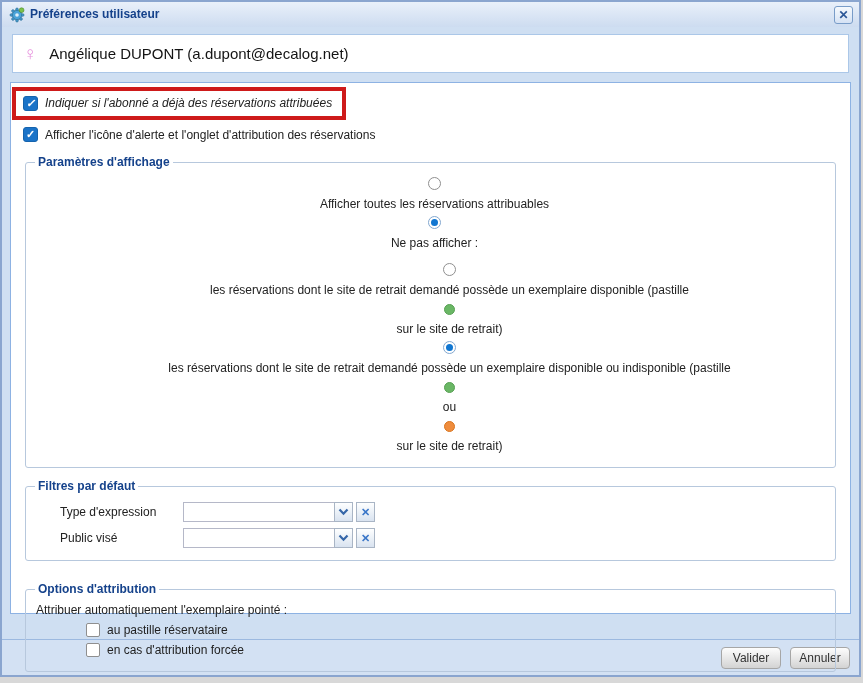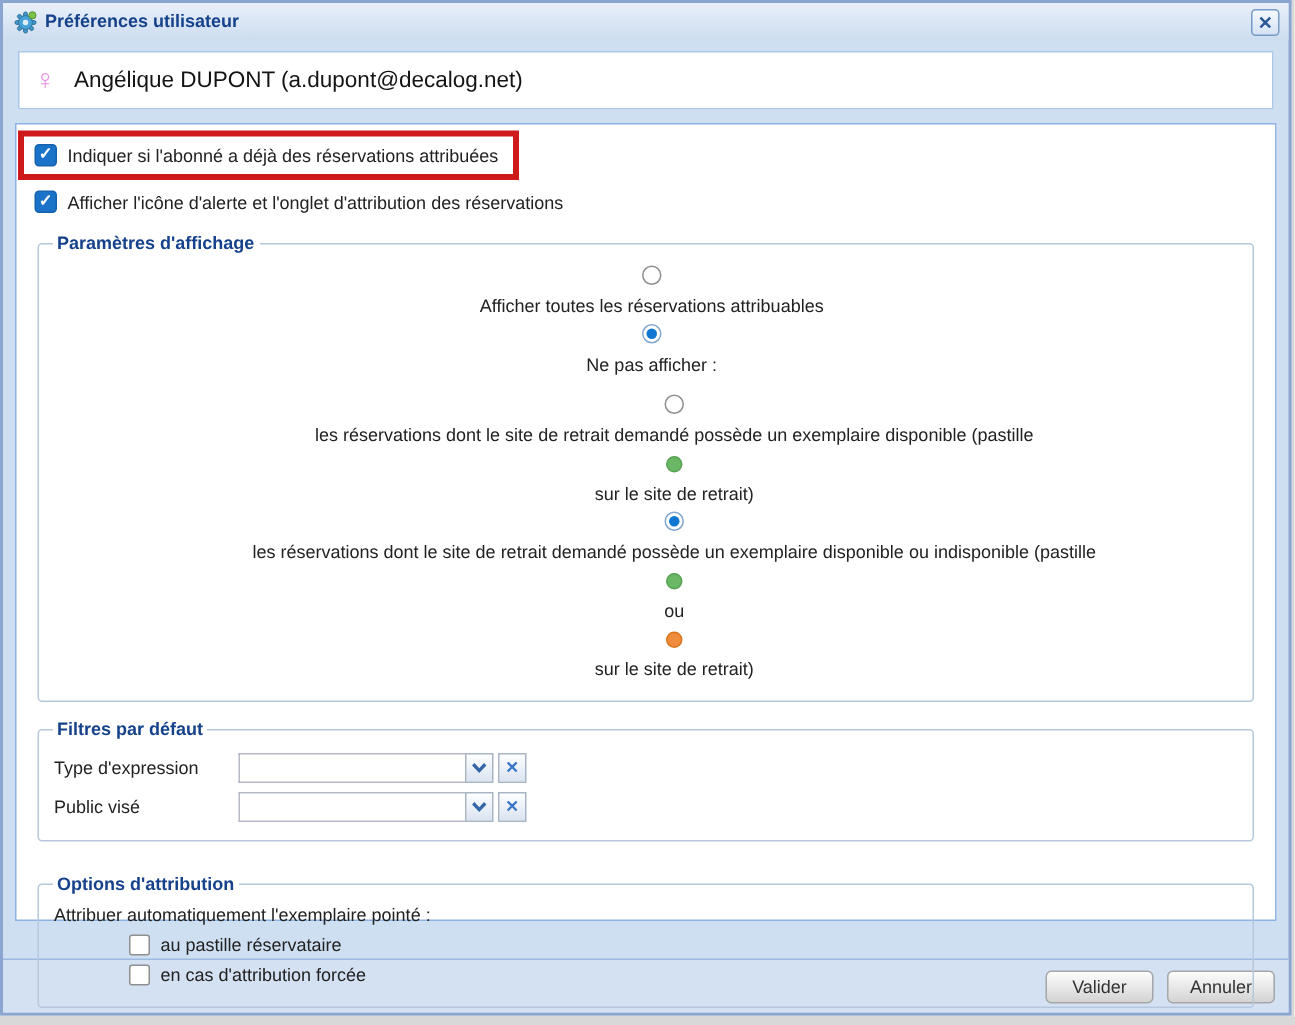--- a/index.html
+++ b/index.html
@@ -65,23 +65,23 @@
   }
   
   .content {
     margin:0 8px; background:#fff;
     border:1px solid #8db2e3;
     height:532px; position:relative; z-index:1;
     padding:1px 0 0 0;
   }
   
   .highlight-row {
-    display:inline-flex; align-items:center; gap:7px;
+    display:inline-flex; align-items:flex-start; gap:7px;
     border:4px solid var(--highlight-red,#ce1a1a);
-    margin:3px 0 0 1px; padding:5px 10px 5px 7px;
+    margin:3px 0 0 1px; padding:5px 10px 5px 7px;font-style:italic;
   }
   .cb-row { display:flex; align-items:center; gap:7px; margin:7px 0 0 12px; cursor:pointer; }
   .cb {
     width:15px; height:15px; flex:none; border-radius:3px;
     background:var(--checkbox-blue,#1a73c8); border:1px solid #1563ad;
     display:flex; align-items:center; justify-content:center; cursor:pointer;
   }
   .cb::after { content:'\2713'; color:#fff; font-size:11px; font-weight:bold; line-height:1; }
   .cb-empty {
     width:14px; height:14px; flex:none; border-radius:2px;
@@ -111,21 +111,21 @@
     background:#1076d1;
   }
   .dot {
     width:11px; height:11px; border-radius:50%;
     display:inline-block; flex:none; margin:0 1px;
   }
   .dot.green { background:var(--dot-green,#6ab765); border:1px solid #57a053; }
   .dot.orange { background:var(--dot-orange,#ef8c3d); border:1px solid #d9751f; }
   
   .filter-row { display:flex; align-items:center; margin:6px 0 0 0; }
-  .filter-row .flabel { width:123px; flex:none; }
+  .filter-row .flabel { width:123px; flex:none;margin-left:24px; }
   .combo { display:flex; align-items:stretch; }
   .combo-input {
     width:151px; height:20px; border:1px solid #b5b8c8; border-right:none;
     padding:0 4px; font-family:"Liberation Sans",sans-serif; font-size:12px;
     outline:none;
   }
   .combo-trigger {
     width:19px; height:20px; flex:none; cursor:pointer;
     border:1px solid #a9b5c5; background:linear-gradient(#feffff,#d9e3f0);
     display:flex; align-items:center; justify-content:center;
@@ -141,21 +141,21 @@
   .intro-text { margin:4px 0 0 0; }
   .opt-row { display:flex; align-items:center; gap:7px; margin:6px 0 0 50px; cursor:pointer; }
   
   .footer {
     position:absolute; left:0; right:0; bottom:0; height:36px;
     background:#d3e1f3; border-top:1px solid #9cb9e0;
     display:flex; align-items:center; justify-content:flex-end;
     gap:9px; padding-right:9px;
   }
   .btn {
-    width:72px; height:22px; cursor:pointer;
+    width:60px; height:22px; cursor:pointer;
     border:1px solid #a6a6a6; border-radius:4px;
     background:linear-gradient(#fdfdfd,#d3d3d3);
     color:#333; font-size:12px; font-family:"Liberation Sans",sans-serif;
     display:flex; align-items:center; justify-content:center;
   }
 </style>
 </head>
 <body>
 
 <div class="window">

